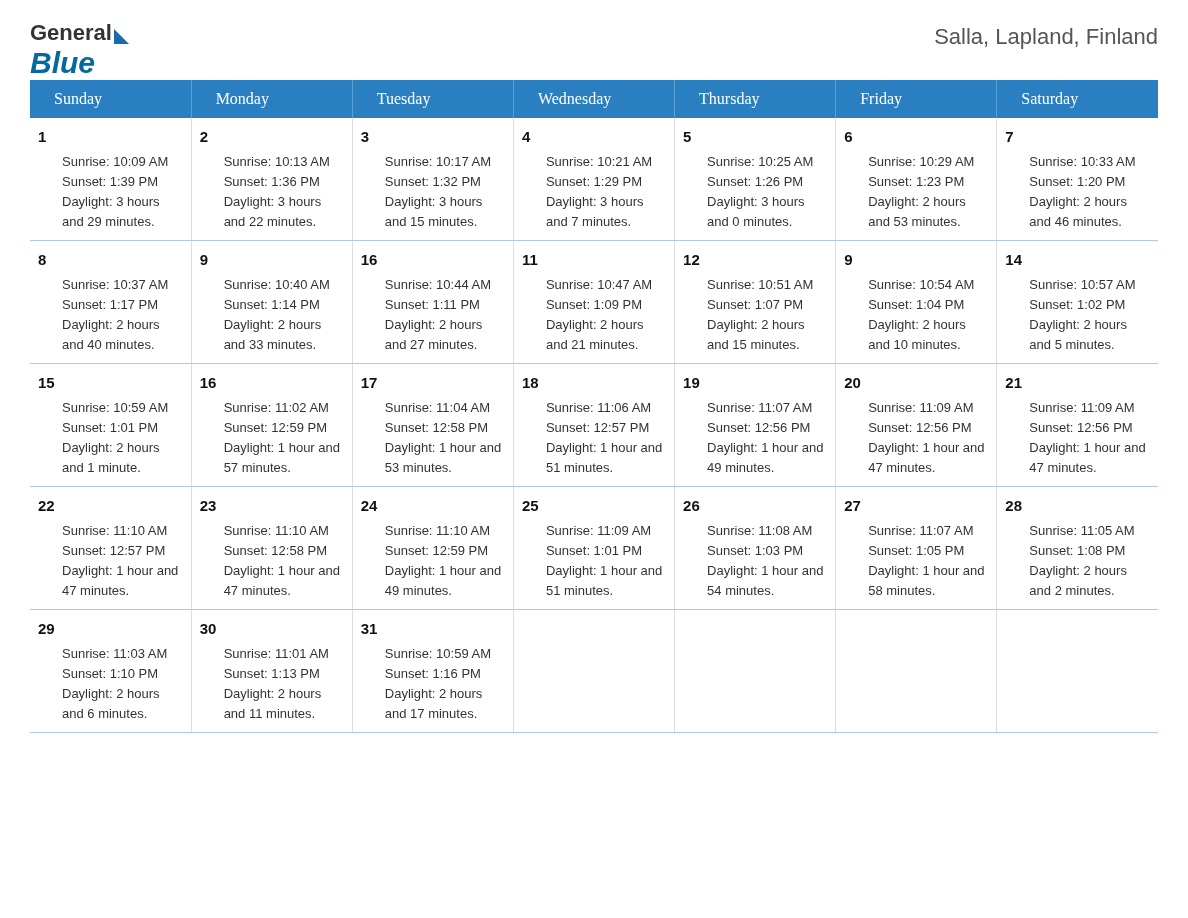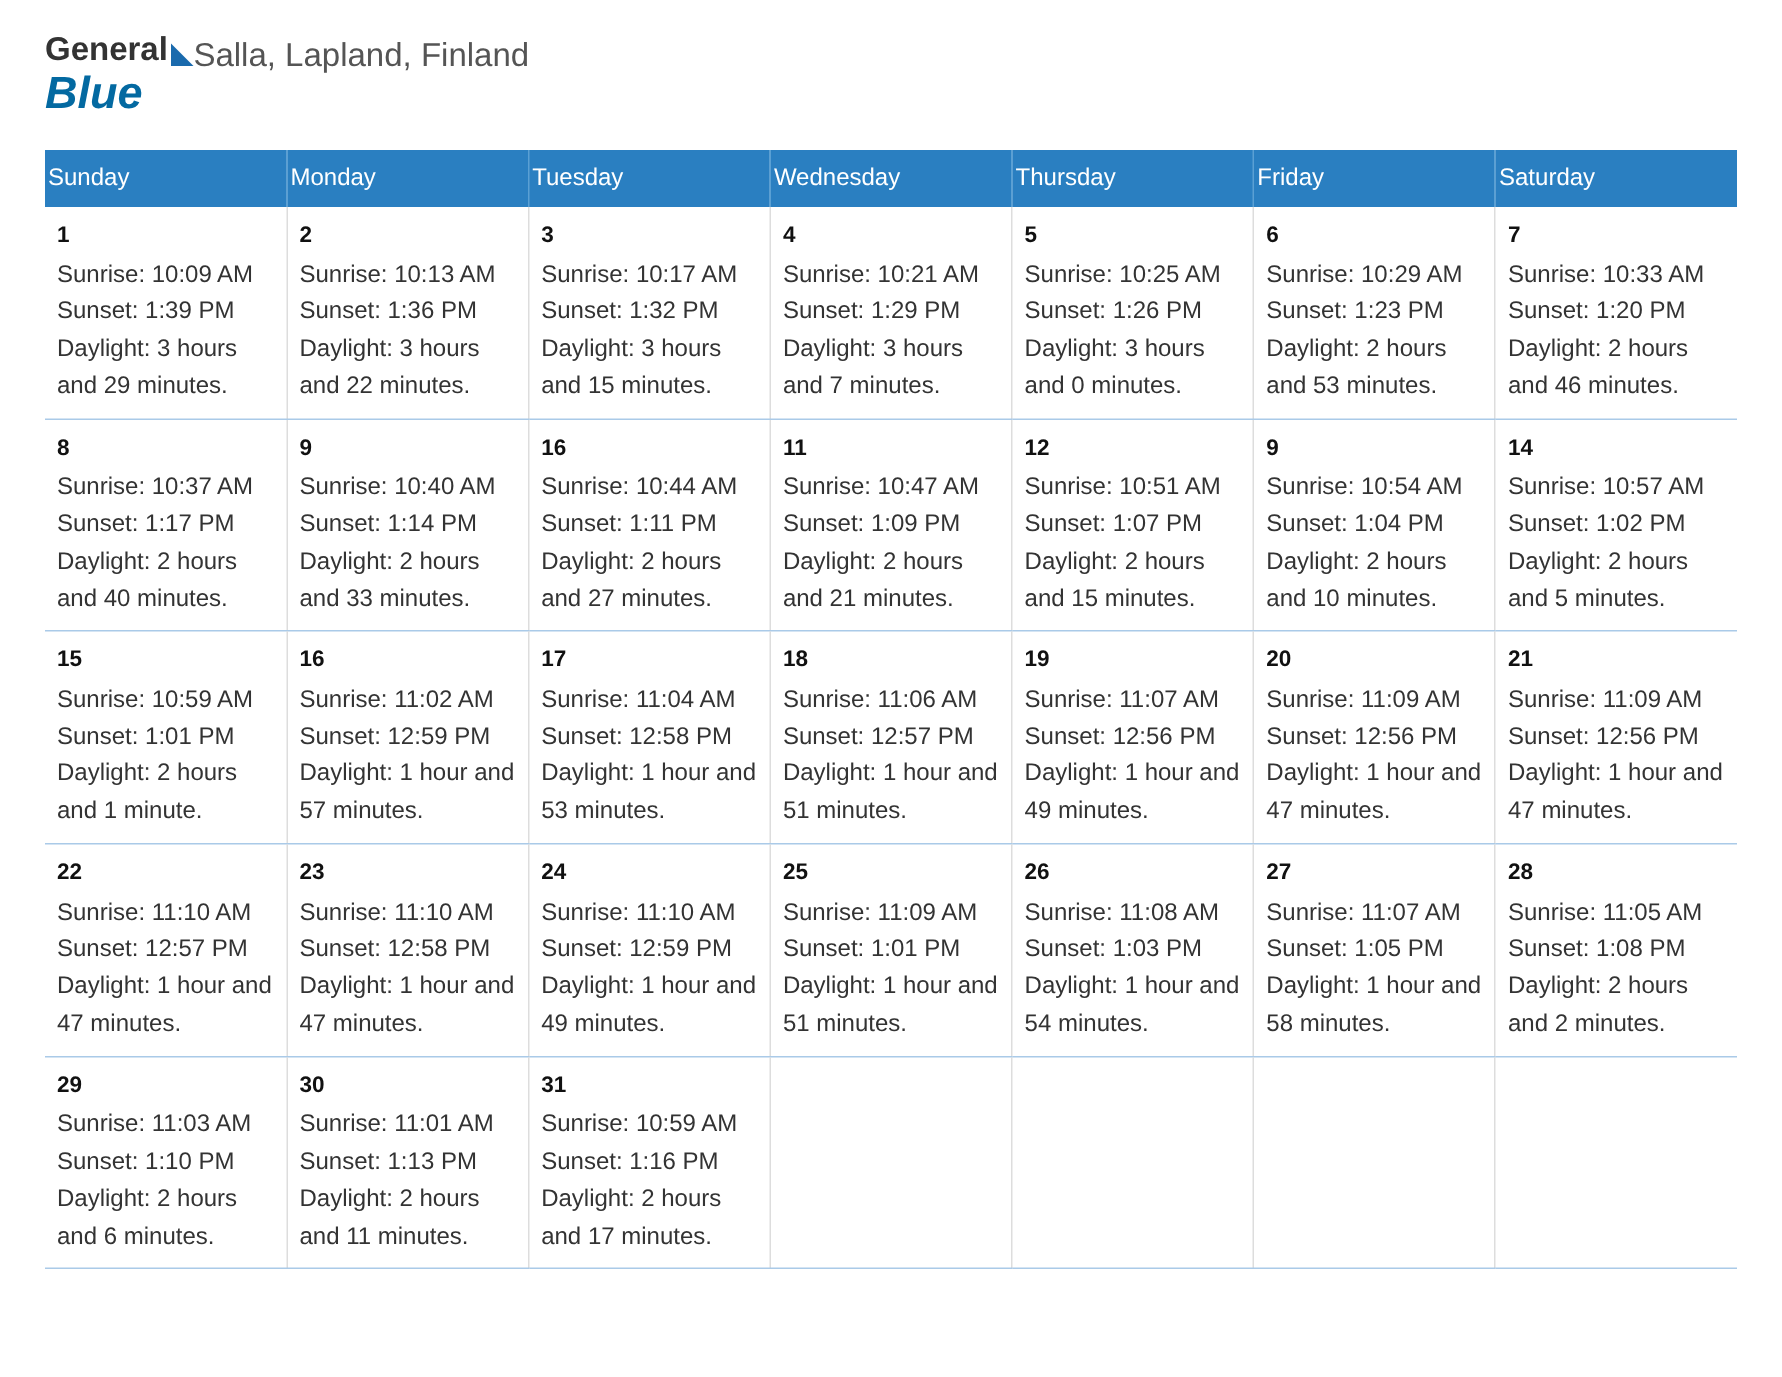--- a/index.html
+++ b/index.html
@@ -6,22 +6,22 @@
     body {
       font-family: Arial, sans-serif;
       background: #fff;
       color: #000;
       width: 1188px;
       min-height: 918px;
       padding: 20px 30px;
     }
     .header {
       display: flex;
+      justify-content: space-between;
       align-items: flex-start;
-      margin-bottom: 20px;
     }
     .title-section {
       text-align: right;
     }
     .month-title {
       font-size: 48px;
       font-weight: normal;
       color: #111;
       line-height: 1.1;
     }
@@ -33,25 +33,26 @@
     table {
       width: 100%;
       border-collapse: collapse;
       table-layout: fixed;
     }
     thead tr {
       background-color: #2a7fc1;
       color: #fff;
     }
     thead th {
-      padding: 10px 2px;
+      padding: 10px 24px;
       text-align: left;
       font-size: 16px;
       font-weight: normal;
       border-right: 1px solid #5aa0d4;
+      font-family: Liberation Serif, serif;
     }
     thead th:last-child {
       border-right: none;
     }
     tbody tr {
       vertical-align: top;
     }
     tbody tr td {
       padding: 8px;
       border-bottom: 1px solid #aacae8;
@@ -65,23 +66,24 @@
       border-right: none;
     }
     .day-num {
       font-size: 15px;
       font-weight: bold;
       display: block;
       margin-bottom: 3px;
       color: #111;
     }
     .day-info {
-      font-size: 16px;
+      font-size: 13px;
       color: #333;
       line-height: 1.55;
+      margin-left: 24px;
     }
     
     .logo-wrapper {
       display: flex;
       flex-direction: column;
     }
     .logo-top {
       display: flex;
       align-items: flex-end;
     }

